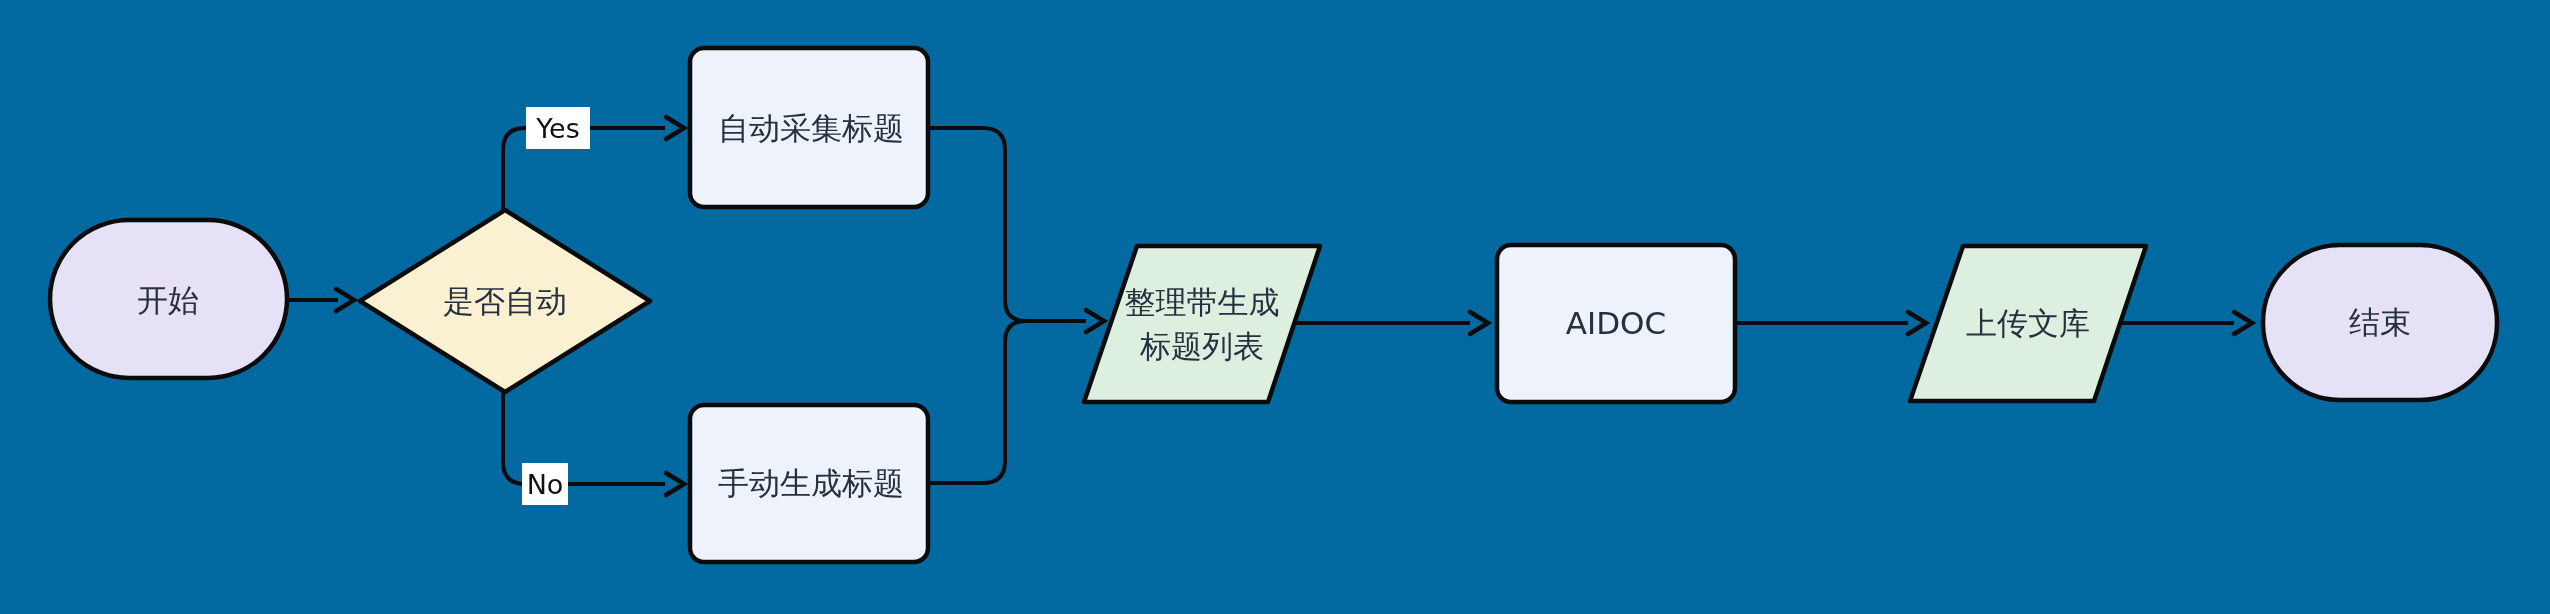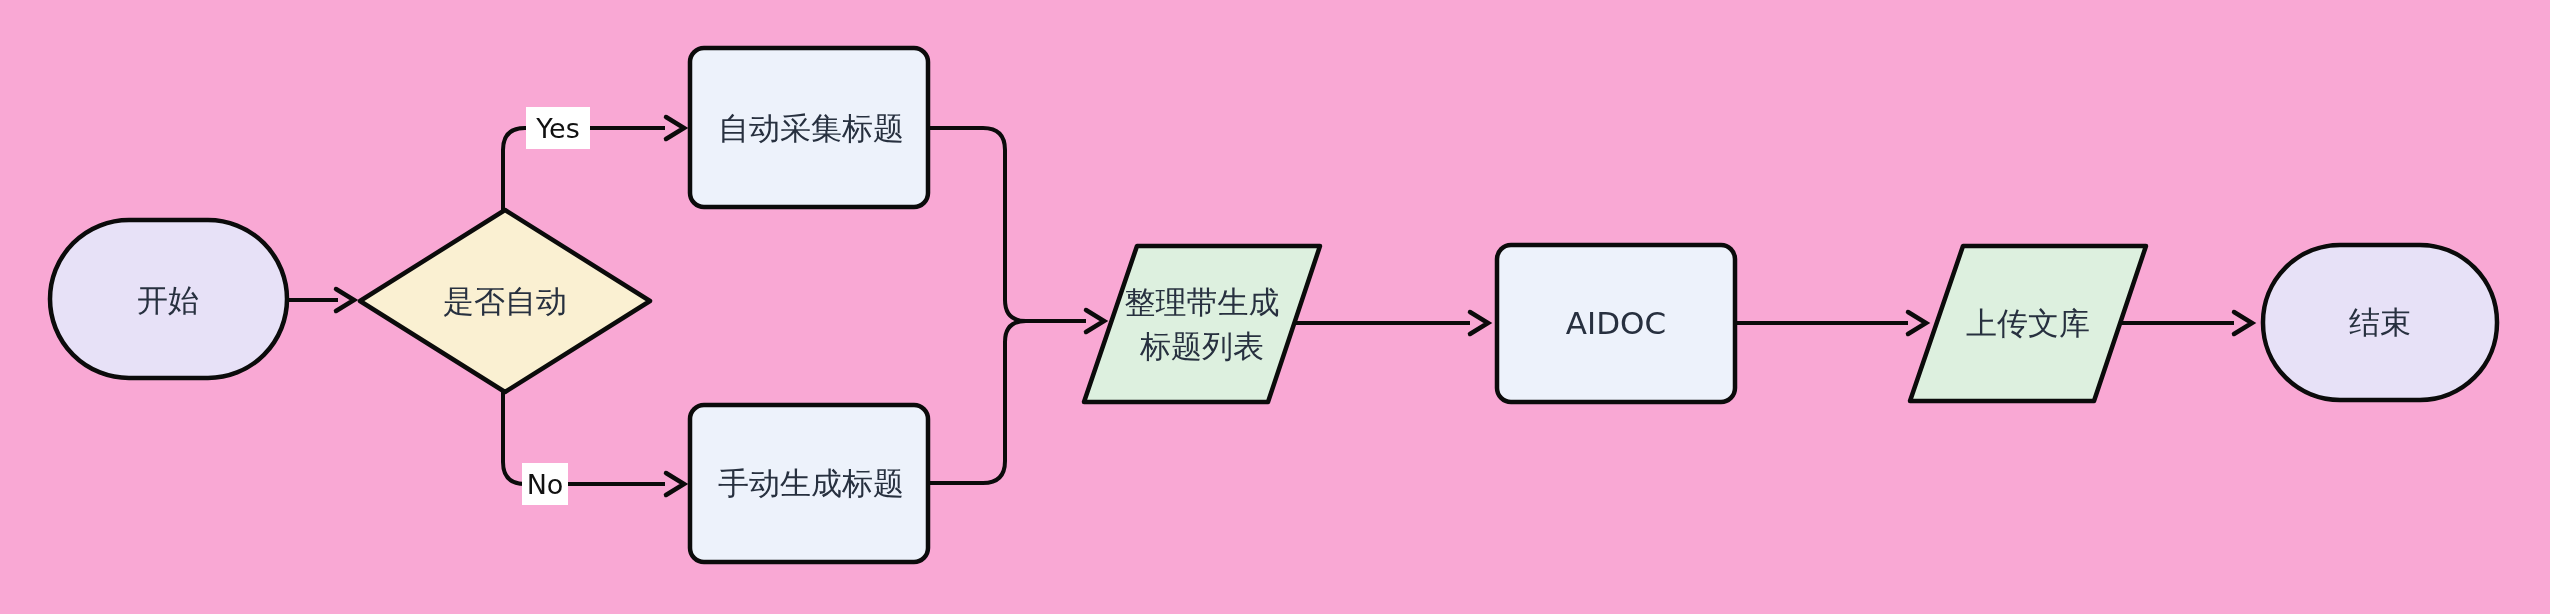--- a/index.html
+++ b/index.html
@@ -3,21 +3,21 @@
 <meta charset="utf-8">
 <style>
   html, body {
     margin: 0;
     padding: 0;
     background: #ffffff;
   }
   .stage {
     width: 2550px;
     height: 614px;
-    background: #f9a8d4;
+    background: #0369a1;
     overflow: hidden;
   }
   svg { display: block; }
   .node-shape {
     stroke: #0b0b0b;
     stroke-width: 4.5;
     stroke-linejoin: round;
   }
   .edge {
     fill: none;

